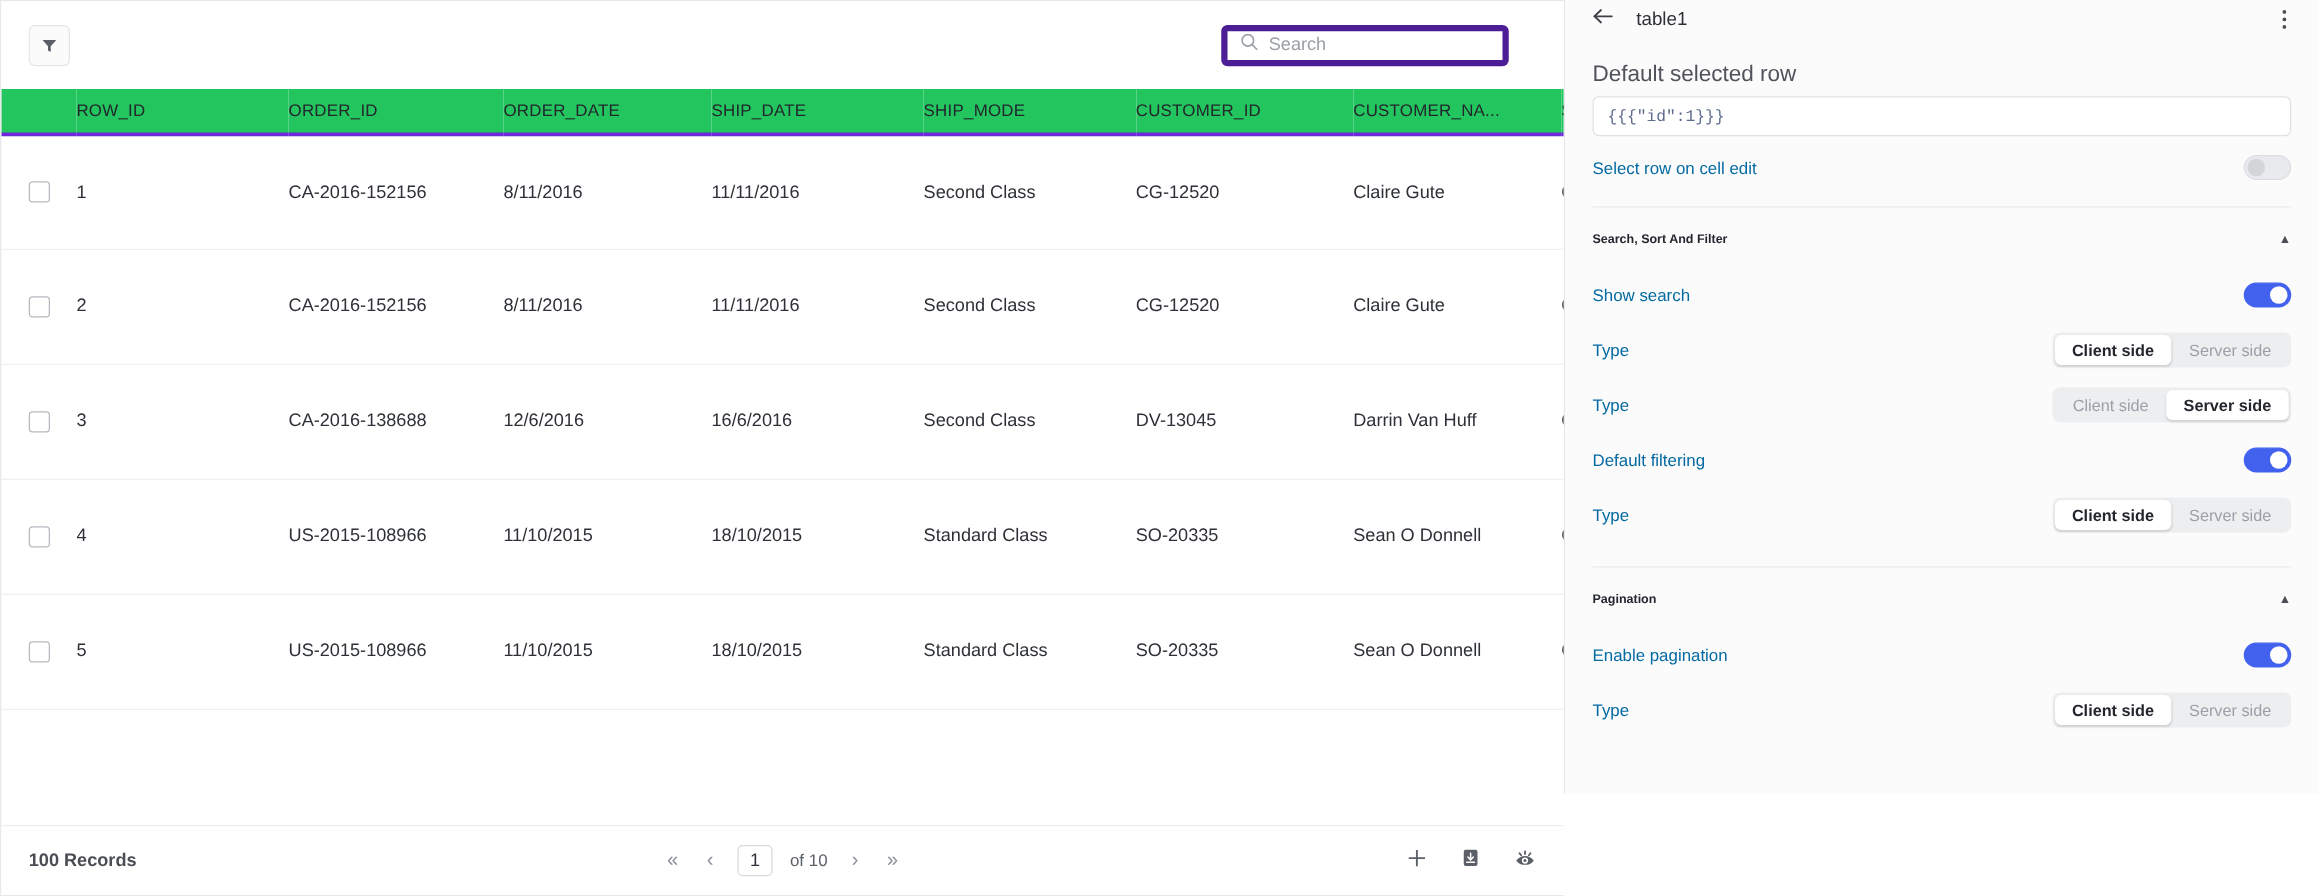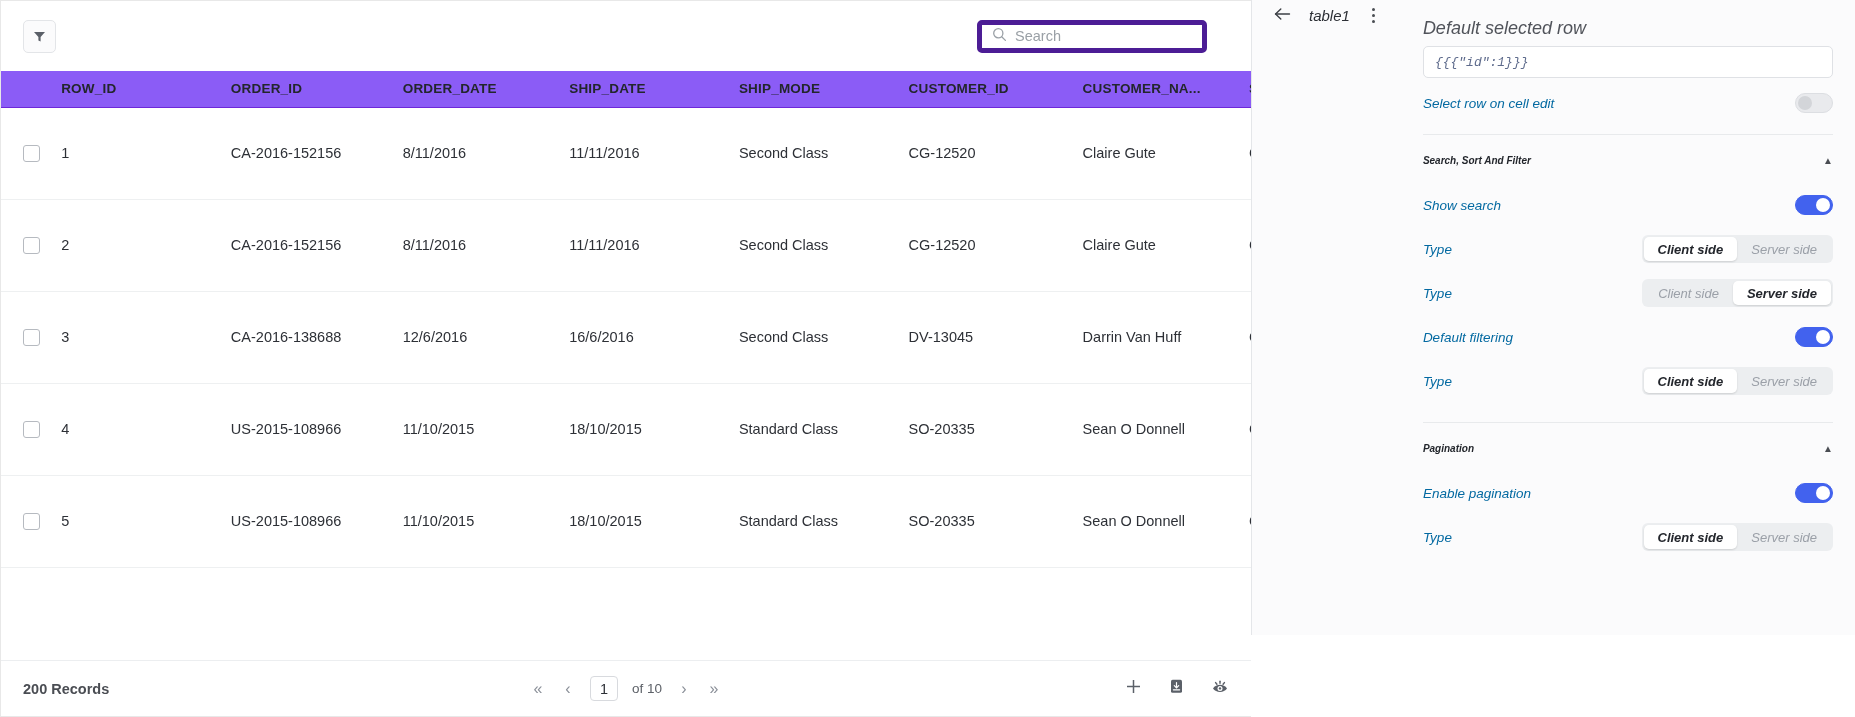--- a/index.html
+++ b/index.html
@@ -52,29 +52,29 @@
   }
   .search-input::placeholder { color: #9aa0a6; }
 
   .grid-scroll {
     flex: 1 1 auto;
     overflow: hidden;
     position: relative;
   }
   table.grid { border-collapse: collapse; table-layout: fixed; width: 1420px; }
   table.grid thead th {
-    background: #8b5cf6;
+    background: #22c55e;
     height: 36px;
     font-size: 13.5px;
-    font-weight: bold;
+    font-weight: normal;
     color: #23262c;
     text-align: left;
     letter-spacing: .2px;
     padding: 0 0 0 0;
-    border-bottom: 1px solid #6d28d9;
+    border-bottom: 3px solid #6d28d9;
     white-space: nowrap;
     overflow: hidden;
   }
   table.grid tbody td {
     height: 92px;
     font-size: 14.5px;
     color: #2d3036;
     border-bottom: 1px solid #eef0f1;
     white-space: nowrap;
     overflow: hidden;
@@ -125,23 +125,22 @@
     margin-left: auto; display: flex; align-items: center; gap: 26px;
     position: relative; z-index: 2;
   }
   .foot-ic { cursor: pointer; display: flex; align-items: center; }
 
   
   #inspector {
     width: 604px; height: 635px;
     background: #fbfbfc;
     border-left: 1px solid #e4e6e9;
-    display: flex; 
+    display: flex; flex-direction: column;
     overflow: hidden;
-    font-style: italic;
   }
   .insp-head {
     height: 31px; flex: 0 0 31px;
     display: flex; align-items: center;
     padding: 0 22px; gap: 18px;
   }
   .back-ic { cursor: pointer; display: flex; }
   .insp-title { font-size: 15px; color: #2d3036; }
   .kebab {
     margin-left: auto; cursor: pointer;
@@ -324,21 +323,21 @@
             <td class="c-smode">Standard Class</td>
             <td class="c-cid">SO-20335</td>
             <td class="c-cname">Sean O Donnell</td>
             <td class="c-seg">Consumer</td>
           </tr>
         </tbody>
       </table>
     </div>
 
     <div class="tbl-footer">
-      <div class="records-label">200 Records</div>
+      <div class="records-label">100 Records</div>
 
       <div class="pager">
         <div class="pg-arrow">«</div>
         <div class="pg-arrow">‹</div>
         <div class="pg-num">1</div>
         <div class="pg-of">of 10</div>
         <div class="pg-arrow">›</div>
         <div class="pg-arrow">»</div>
       </div>
 

